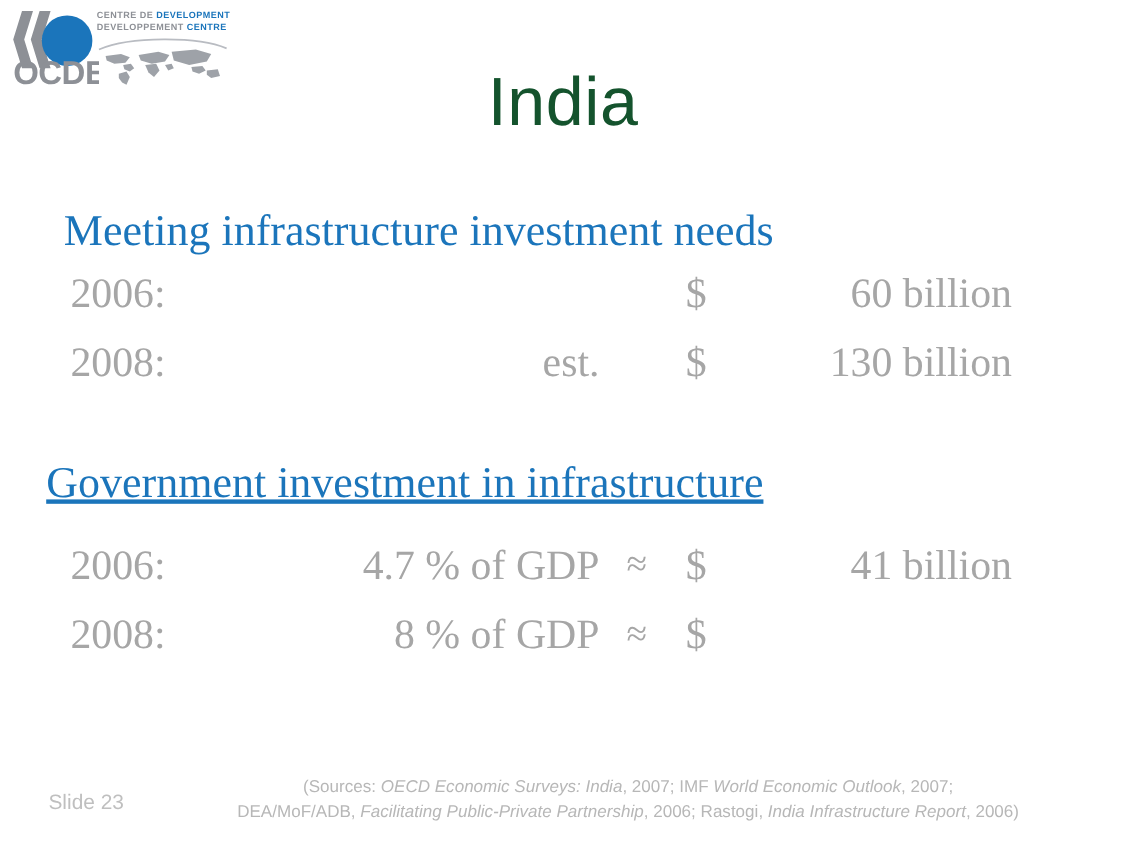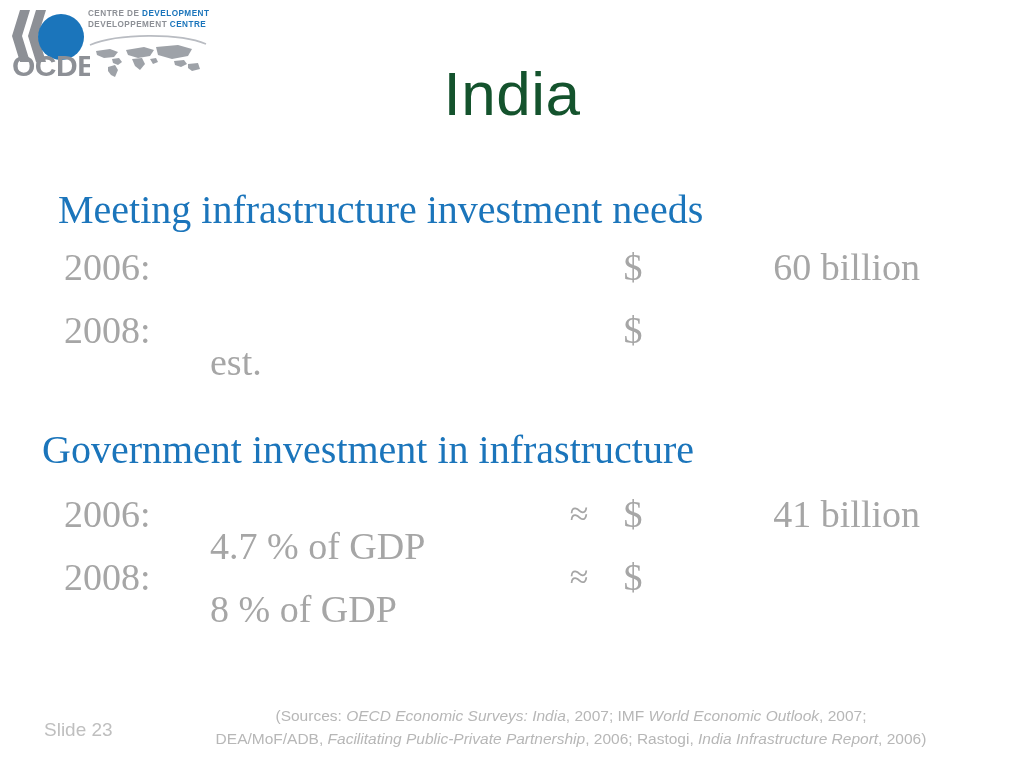--- a/index.html
+++ b/index.html
@@ -83,21 +83,21 @@
     position: absolute;
     left: 42px;
     font-family: "Liberation Serif", serif;
     font-size: 40px;
     font-weight: 400;
     color: #1b75bb;
     white-space: nowrap;
     line-height: 44px;
   }
   #heading-1 { top: 188px; margin-left: 16px; }
-  #heading-2 { top: 428px; }
+  #heading-2 { top: 417px; text-decoration: underline; }
 
   .data-row {
     position: absolute;
     left: 0;
     width: 891px;
     height: 46px;
     font-family: "Liberation Serif", serif;
     font-size: 38px;
     color: #a6a6a6;
     line-height: 46px;
@@ -105,21 +105,21 @@
   #row-1 { top: 244px; }
   #row-2 { top: 307px; }
   #row-3 { top: 491px; }
   #row-4 { top: 554px; }
 
   .cell {
     position: absolute;
     white-space: nowrap;
   }
   .c-year     { left: 64px;  text-align: left; }
-  .c-note     { left: 210px; width: 335px; text-align: left; margin-top: 32px; }
+  .c-note     { left: 210px; width: 335px; text-align: right; }
   .c-approx   { left: 556px; width: 46px;  text-align: center; font-size: 34px; }
   .c-currency { left: 618px; width: 30px;  text-align: center; }
   .c-amount   { left: 648px; width: 272px; text-align: right; }
 
   
   #slide-number {
     position: absolute;
     left: 44px;
     top: 718px;
     font-family: "Liberation Sans", sans-serif;
@@ -193,20 +193,21 @@
     <span class="cell c-approx"></span>
     <span class="cell c-currency">$</span>
     <span class="cell c-amount">60 billion</span>
   </div>
 
   <div class="data-row" id="row-2">
     <span class="cell c-year">2008:</span>
     <span class="cell c-note">est.</span>
     <span class="cell c-approx"></span>
     <span class="cell c-currency">$</span>
+    <span class="cell c-amount">130 billion</span>
   </div>
 
   <div class="section-heading" id="heading-2">Government investment in infrastructure</div>
 
   <div class="data-row" id="row-3">
     <span class="cell c-year">2006:</span>
     <span class="cell c-note">4.7 % of GDP</span>
     <span class="cell c-approx">≈</span>
     <span class="cell c-currency">$</span>
     <span class="cell c-amount">41 billion</span>

